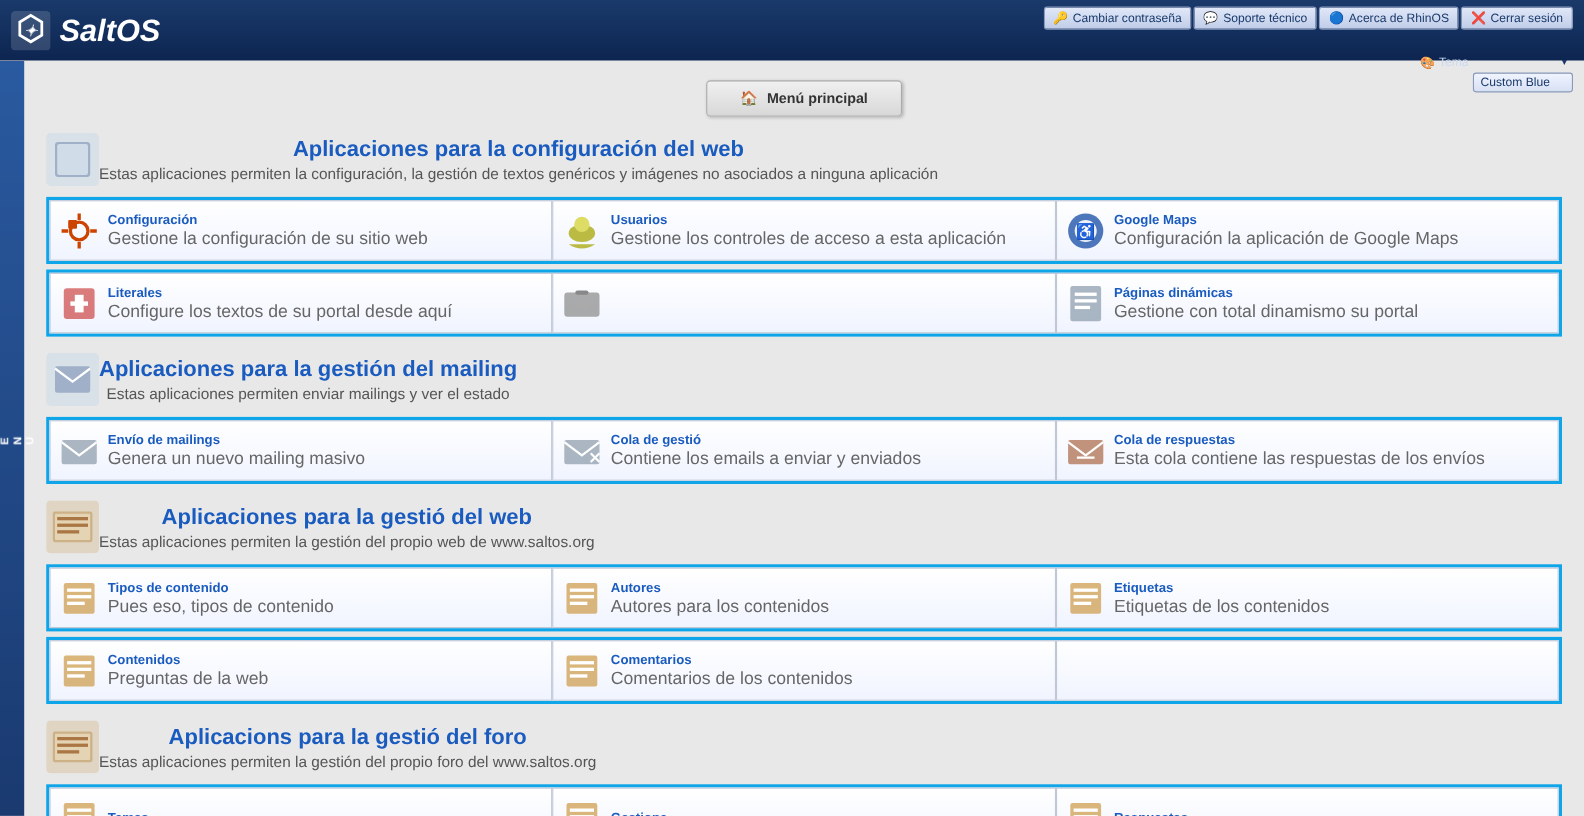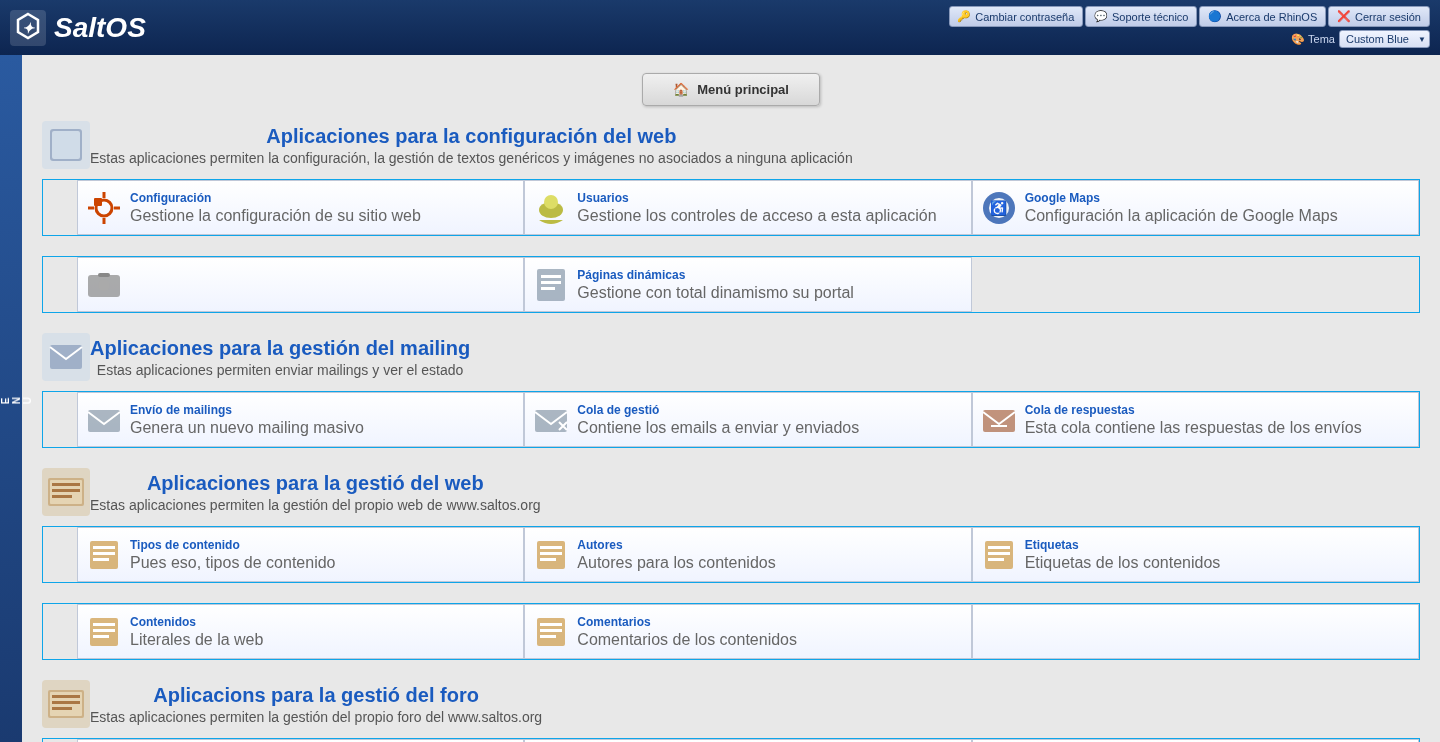--- a/index.html
+++ b/index.html
@@ -71,20 +71,21 @@
       background: linear-gradient(to bottom, #f0f4ff, #d8e0f4);
       border: 1px solid #8899bb;
       border-radius: 3px;
       padding: 2px 20px 2px 6px;
       font-size: 11px;
       color: #1a3a6b;
       cursor: pointer;
       appearance: none;
       -webkit-appearance: none;
       position: relative;
+      margin-top: 36px;
     }
     .theme-select-wrapper {
       position: relative;
     }
     .theme-select-wrapper::after {
       content: '▼';
       position: absolute;
       right: 4px;
       top: 50%;
       transform: translateY(-50%);
@@ -160,24 +161,23 @@
     .section-desc {
       font-size: 14px;
       color: #555;
       margin-top: 2px;
     }
 
     
     .app-grid {
       display: grid;
       grid-template-columns: repeat(3, 1fr);
-      border: 1px solid #0ea5e9;
+      border: 3px solid #0ea5e9;
       border-collapse: collapse;
-      margin-bottom: 20px;
-      padding-left: 34px;
+      margin-bottom: 5px;
     }
     .app-cell {
       background: linear-gradient(to bottom, #ffffff, #f0f4ff);
       border: 1px solid #c0c8d8;
       padding: 8px 10px 8px 8px;
       display: flex;
       align-items: center;
       gap: 8px;
       cursor: pointer;
       min-height: 55px;
@@ -326,20 +326,33 @@
         <div class="app-name">Google Maps</div>
         <div class="app-desc">Configuración la aplicación de Google Maps</div>
       </div>
     </div>
   </div>
 
   <div class="app-grid">
     <div class="app-cell">
       <div class="app-cell-icon">
         <svg width="36" height="36" viewBox="0 0 36 36">
+            <rect x="4" y="4" width="28" height="28" rx="3" fill="#cc4444" opacity="0.7"></rect>
+            <rect x="10" y="16" width="16" height="4" fill="white"></rect>
+            <rect x="14" y="10" width="8" height="16" fill="white"></rect>
+          </svg>
+      </div>
+      <div class="app-cell-text">
+        <div class="app-name">Literales</div>
+        <div class="app-desc">Configure los textos de su portal desde aquí</div>
+      </div>
+    </div>
+    <div class="app-cell">
+      <div class="app-cell-icon">
+        <svg width="36" height="36" viewBox="0 0 36 36">
             <rect x="2" y="8" width="32" height="22" rx="3" fill="#888" opacity="0.7"></rect>
             <circle cx="18" cy="18" r="6" fill="#aaa"></circle>
             <rect x="12" y="6" width="12" height="4" rx="2" fill="#888"></rect>
           </svg>
       </div>
     </div>
     <div class="app-cell">
       <div class="app-cell-icon">
         <svg width="36" height="36" viewBox="0 0 36 36">
             <rect x="4" y="2" width="28" height="32" rx="2" fill="#8899aa" opacity="0.7"></rect>
@@ -477,21 +490,21 @@
       <div class="app-cell-icon">
         <svg width="36" height="36" viewBox="0 0 36 36">
             <rect x="4" y="4" width="28" height="28" rx="2" fill="#cc9944" opacity="0.7"></rect>
             <rect x="7" y="9" width="22" height="3" fill="white"></rect>
             <rect x="7" y="15" width="22" height="3" fill="white"></rect>
             <rect x="7" y="21" width="16" height="3" fill="white"></rect>
           </svg>
       </div>
       <div class="app-cell-text">
         <div class="app-name">Contenidos</div>
-        <div class="app-desc">Literales de la web</div>
+        <div class="app-desc">Preguntas de la web</div>
       </div>
     </div>
     <div class="app-cell">
       <div class="app-cell-icon">
         <svg width="36" height="36" viewBox="0 0 36 36">
             <rect x="4" y="4" width="28" height="28" rx="2" fill="#cc9944" opacity="0.7"></rect>
             <rect x="7" y="9" width="22" height="3" fill="white"></rect>
             <rect x="7" y="15" width="22" height="3" fill="white"></rect>
             <rect x="7" y="21" width="16" height="3" fill="white"></rect>
           </svg>

